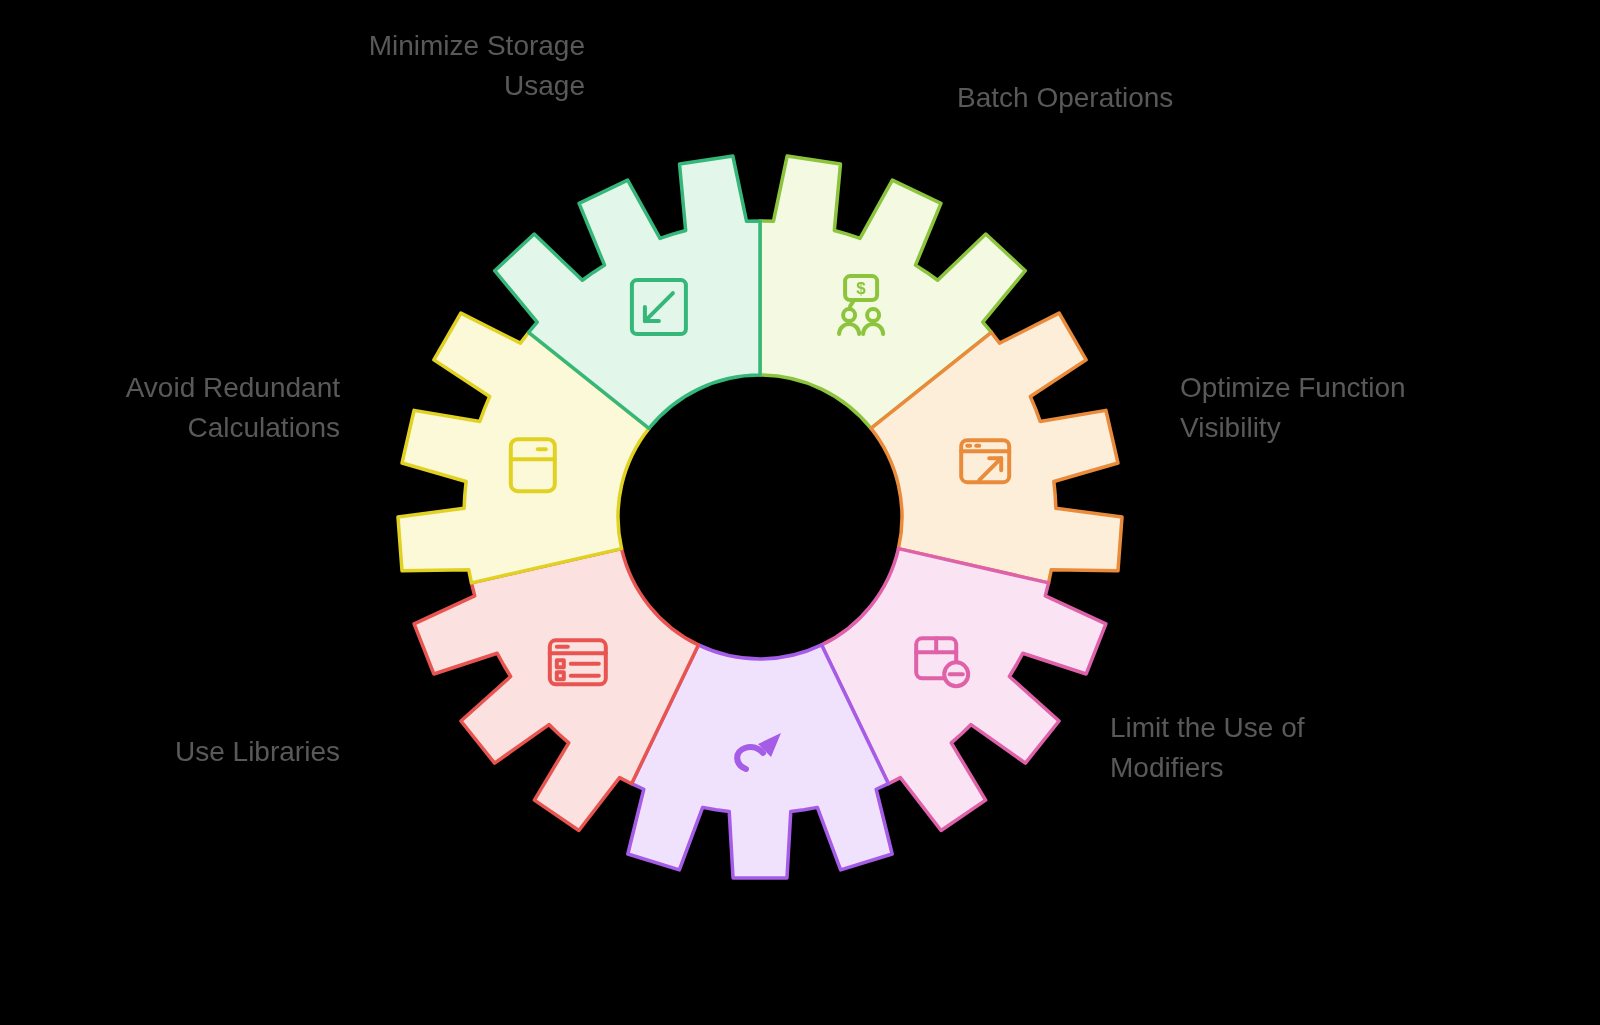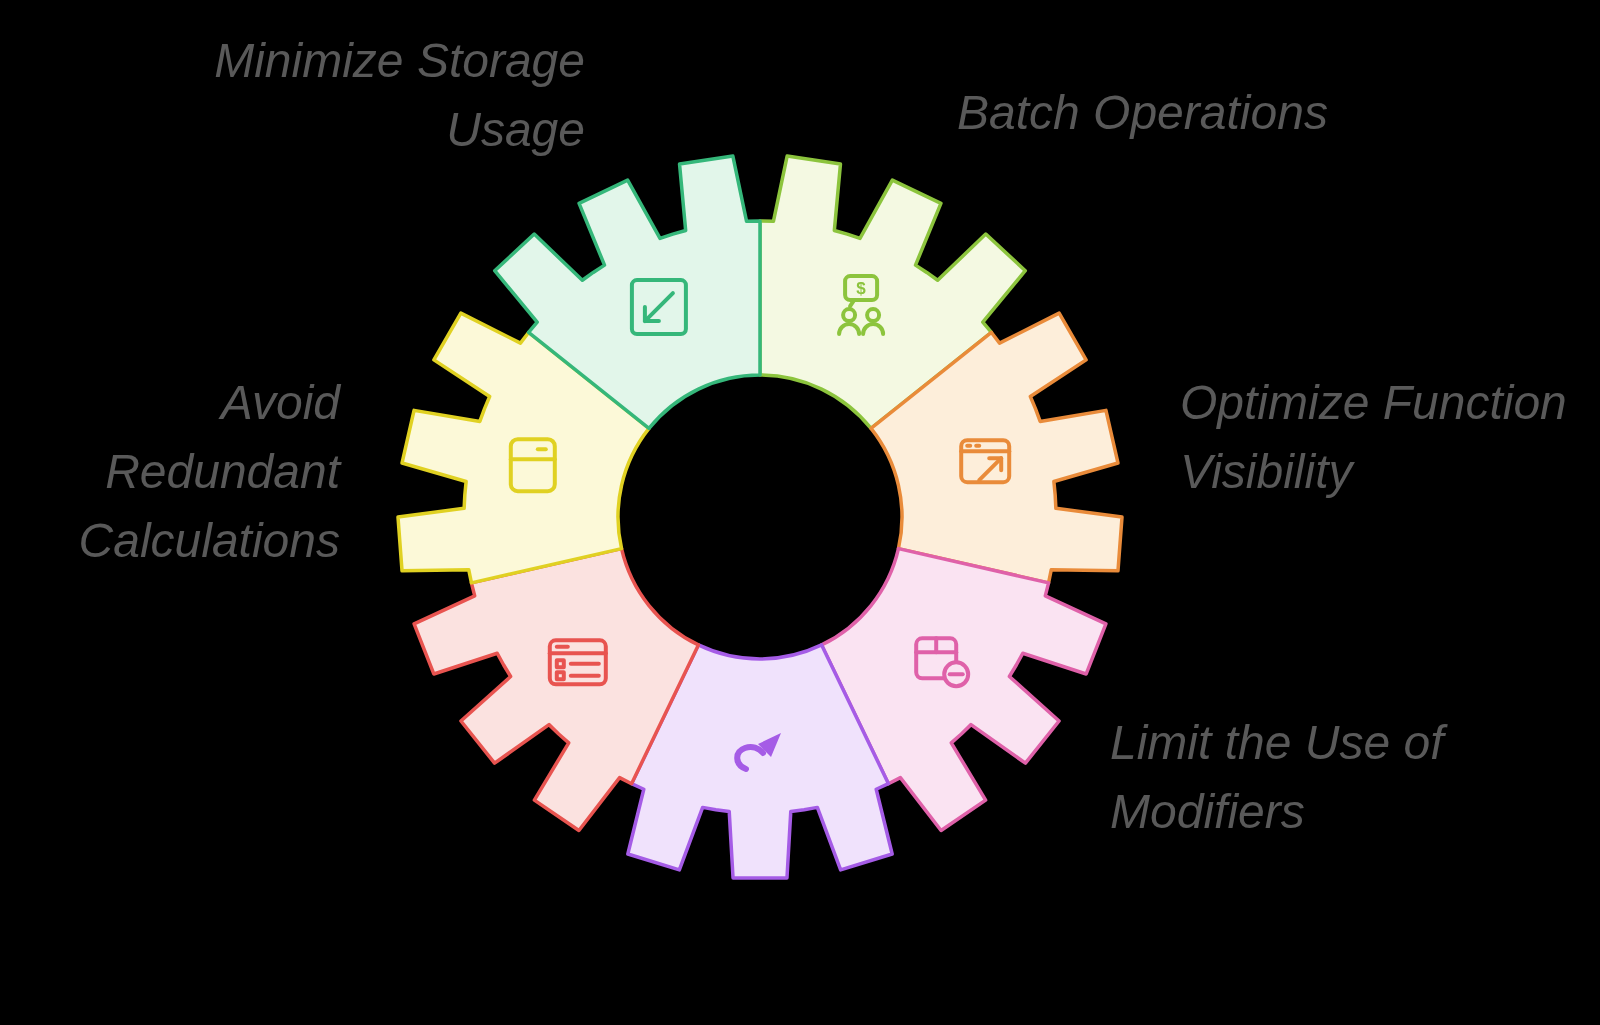--- a/index.html
+++ b/index.html
@@ -11,25 +11,24 @@
   }
   .stage {
     position: relative;
     width: 1600px;
     height: 1025px;
     font-family: "Liberation Sans", sans-serif;
   }
   #gear-svg { position: absolute; left: 0; top: 0; }
   .label {
     position: absolute;
-    font-size: 48px;
+    font-size: 28px;
     font-weight: 500;
     line-height: 1.44;
     white-space: pre-line;
-    font-style: italic;
   }
   .l-minimize  { top: 26px;  right: 1015px; text-align: right; }
   .l-batch     { top: 78px;  left: 933px; margin-left: 24px; }
   .l-optimize  { top: 368px; left: 1180px; }
   .l-limit     { top: 708px; left: 1110px; }
   .l-test      { top: 918px; left: 757px; transform: translateX(-50%); }
   .l-libraries { top: 732px; left: 175px; }
   .l-avoid     { top: 368px; right: 1260px; text-align: right; }
 </style>
 </head>
@@ -107,15 +106,16 @@
       </g>
     </svg>
 
   <div class="label l-minimize">Minimize Storage
 Usage</div>
   <div class="label l-batch">Batch Operations</div>
   <div class="label l-limit">Limit the Use of
 Modifiers</div>
   <div class="label l-optimize">Optimize Function
 Visibility</div>
+  <div class="label l-libraries">Use Libraries</div>
   <div class="label l-avoid">Avoid Redundant
 Calculations</div>
 </div>
 
 </body></html>

